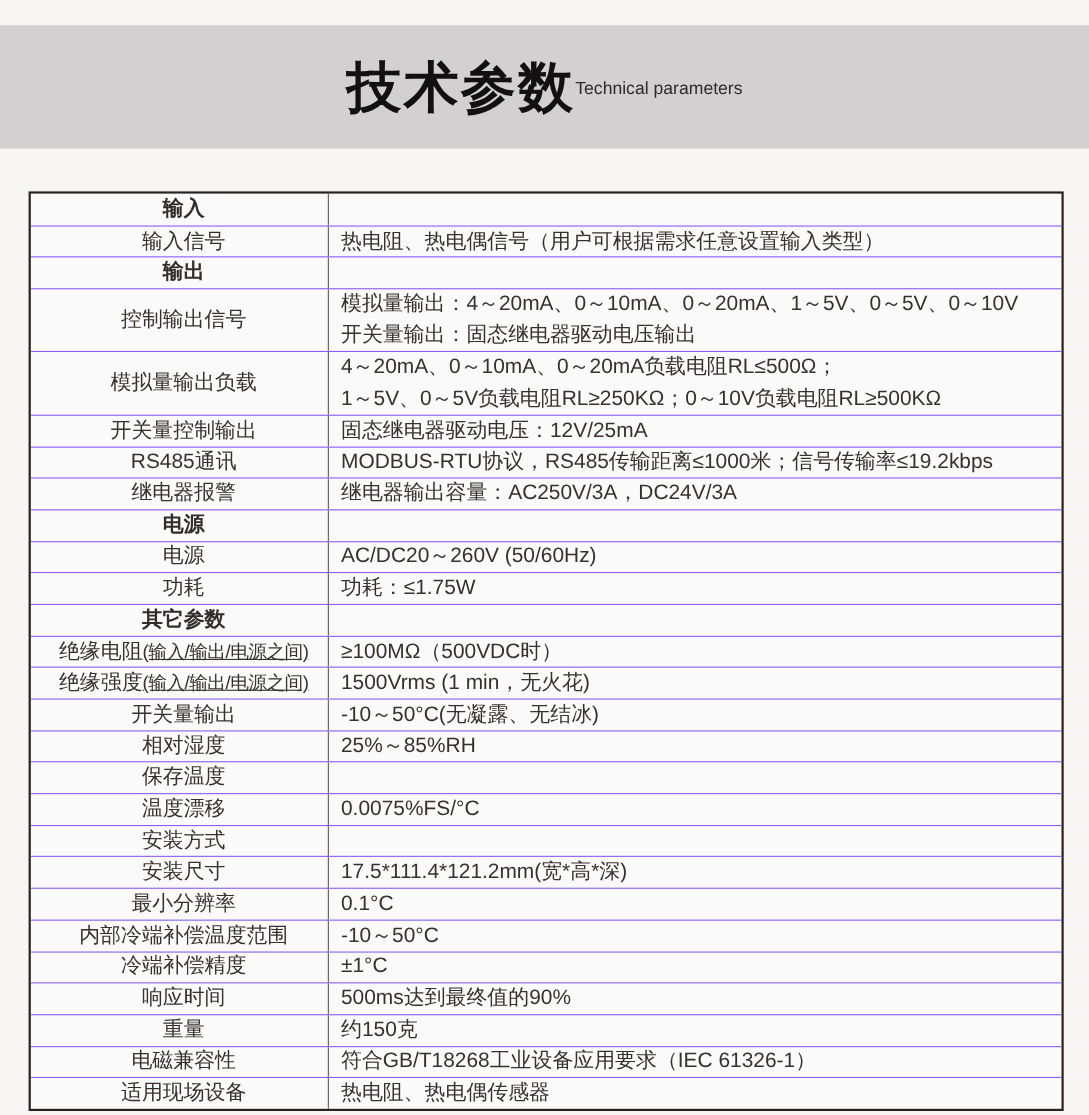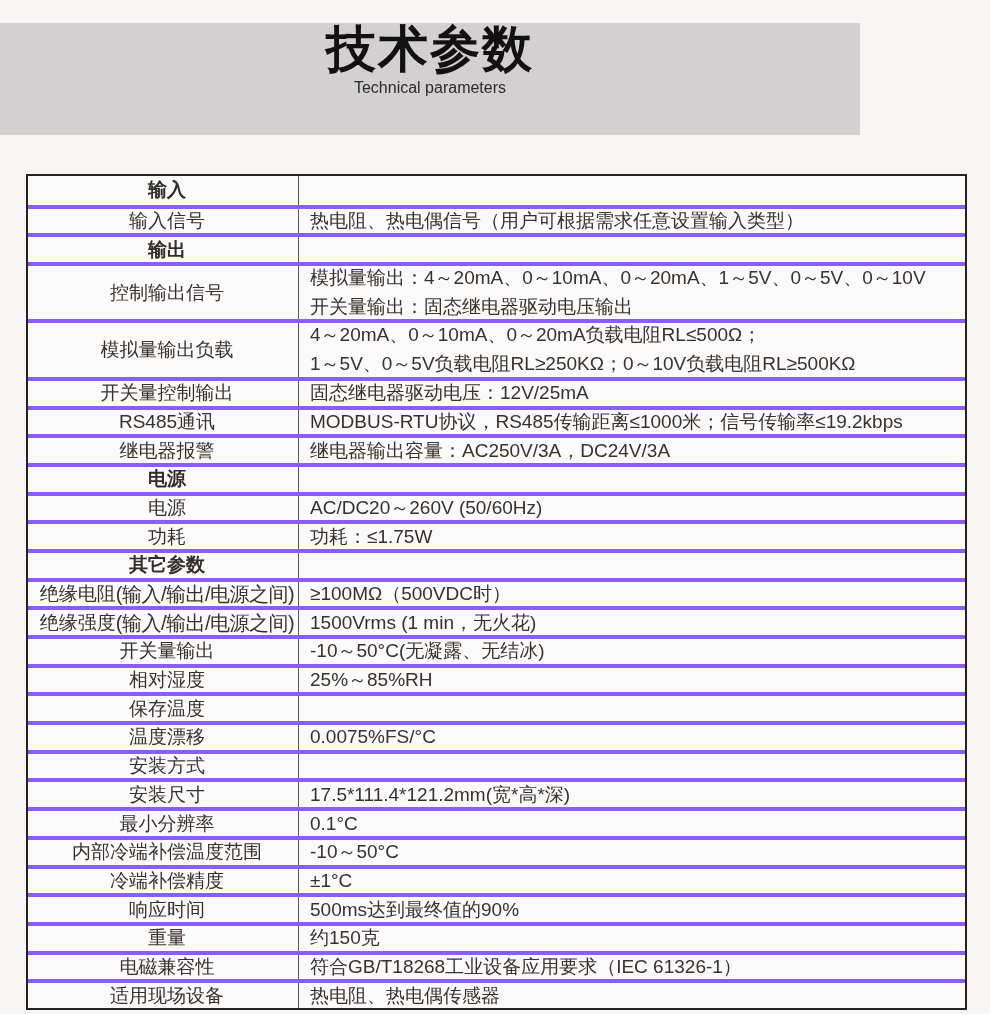--- a/index.html
+++ b/index.html
@@ -10,24 +10,24 @@
     color: #38302d;
     position: relative;
     overflow: hidden;
   }
   .page { position: absolute; inset: 0; }
 
   
   .band {
     position: absolute;
     left: 0; top: 23px;
-    width: 860px; height: 112px;
+    width: 990px; height: 112px;
     background: #d2d0d0;
-    display: flex; flex-direction: column;
-    align-items: center; justify-content: flex-start;
+    display: flex; flex-direction: row;
+    align-items: center; justify-content: center;
   }
   .title {
     font-size: 50px;
     font-weight: 700;
     color: #121010;
     letter-spacing: 2px;
     line-height: 1.05;
   }
   .subtitle {
     font-size: 16px;
@@ -41,21 +41,21 @@
   .spec-table {
     position: absolute;
     left: 26px; top: 174px;
     width: 937px;
     background: #fbfafa;
     border: 2px solid #28211e;
   }
   .row {
     display: flex;
     height: 28.7px;
-    border-top: 4px solid #8b5cf6;
+    border-top: 1px solid #8b5cf6;
     box-sizing: border-box;
   }
   .row:first-child { border-top: none; }
   .row.tall { height: 57.4px; }
   .cell {
     box-sizing: border-box;
     display: flex;
     flex-direction: column;
     justify-content: center;
     font-size: 19px;
@@ -70,21 +70,21 @@
     border-right: 1px solid #5e5754;
     flex-direction: row;
     align-items: center;
   }
   .cell.value {
     flex: 1 1 auto;
     padding-left: 11px;
     padding-right: 2px;
   }
   .row.section .cell.label { font-weight: 700; color: #332c29; }
-  .label .small { font-size: 20px; letter-spacing: -0.5px; }
+  .label .small { font-size: 17px; letter-spacing: -0.5px; text-decoration: underline; }
   .value div { height: 28.7px; line-height: 28.7px; }
   .row:not(.tall) .value div { height: auto; line-height: 28px; }
 </style>
 </head>
 <body>
 
 <div class="page">
 
   <div class="band">
     <div class="title">技术参数</div>

